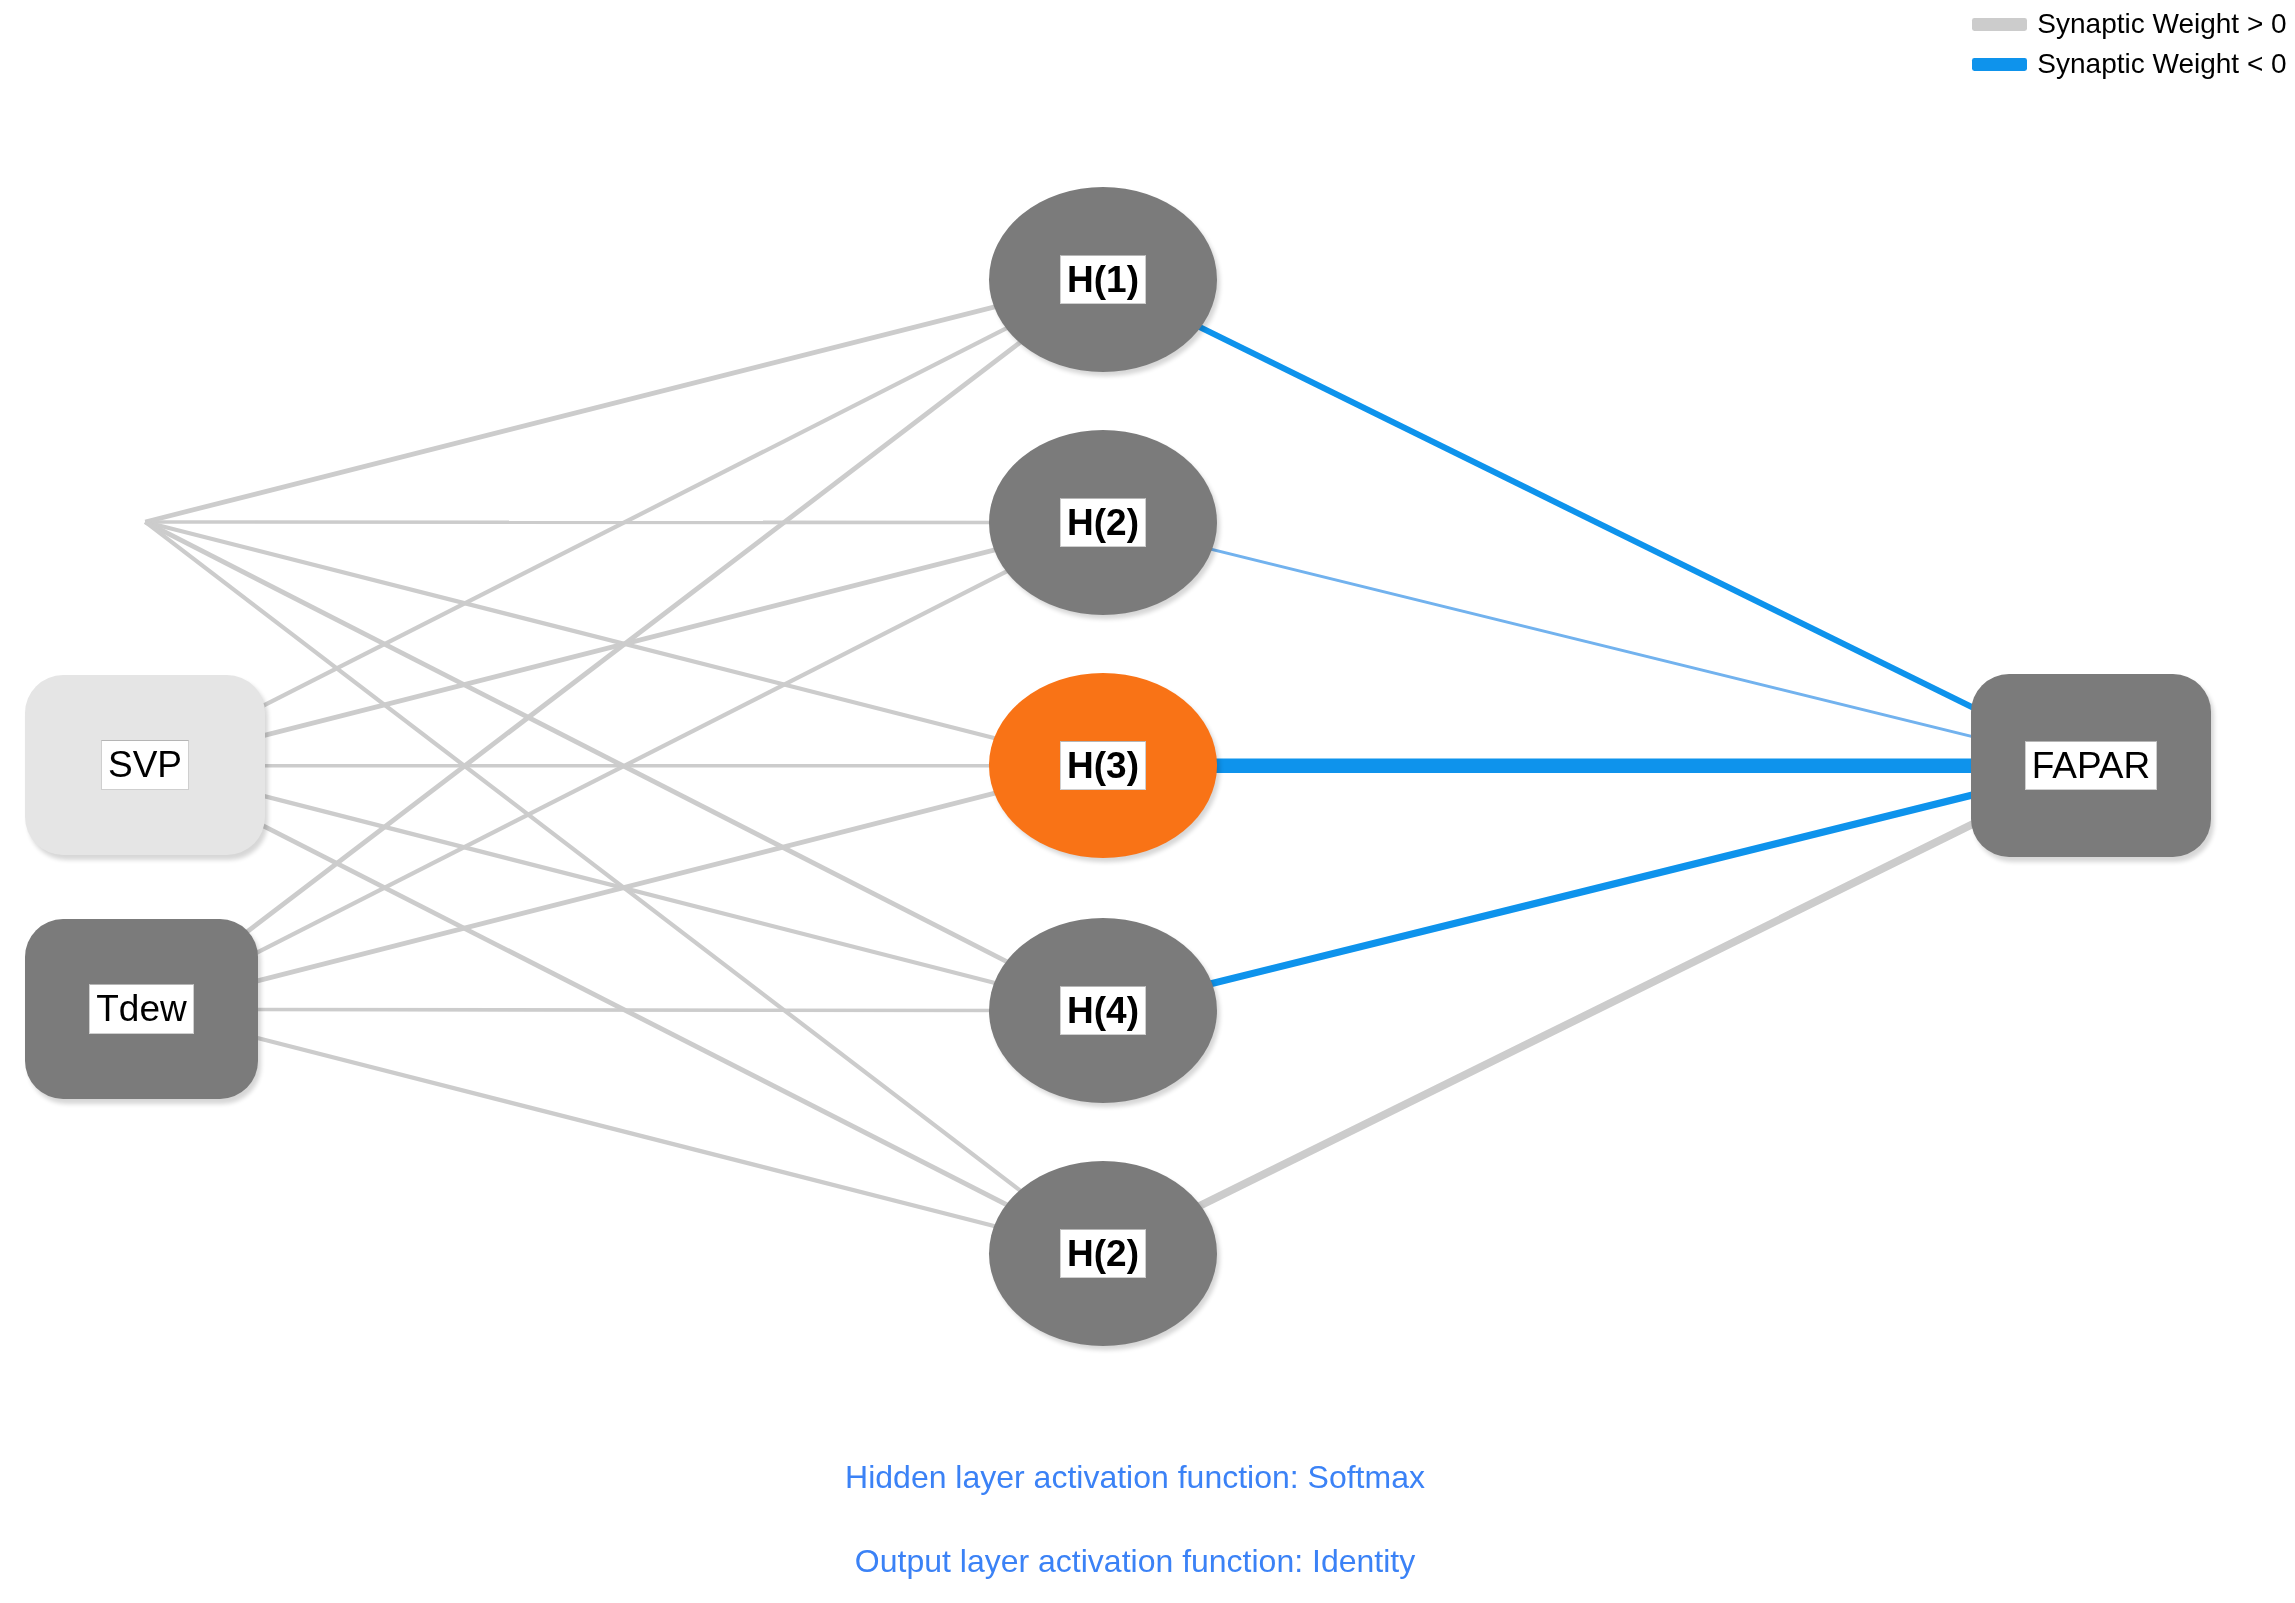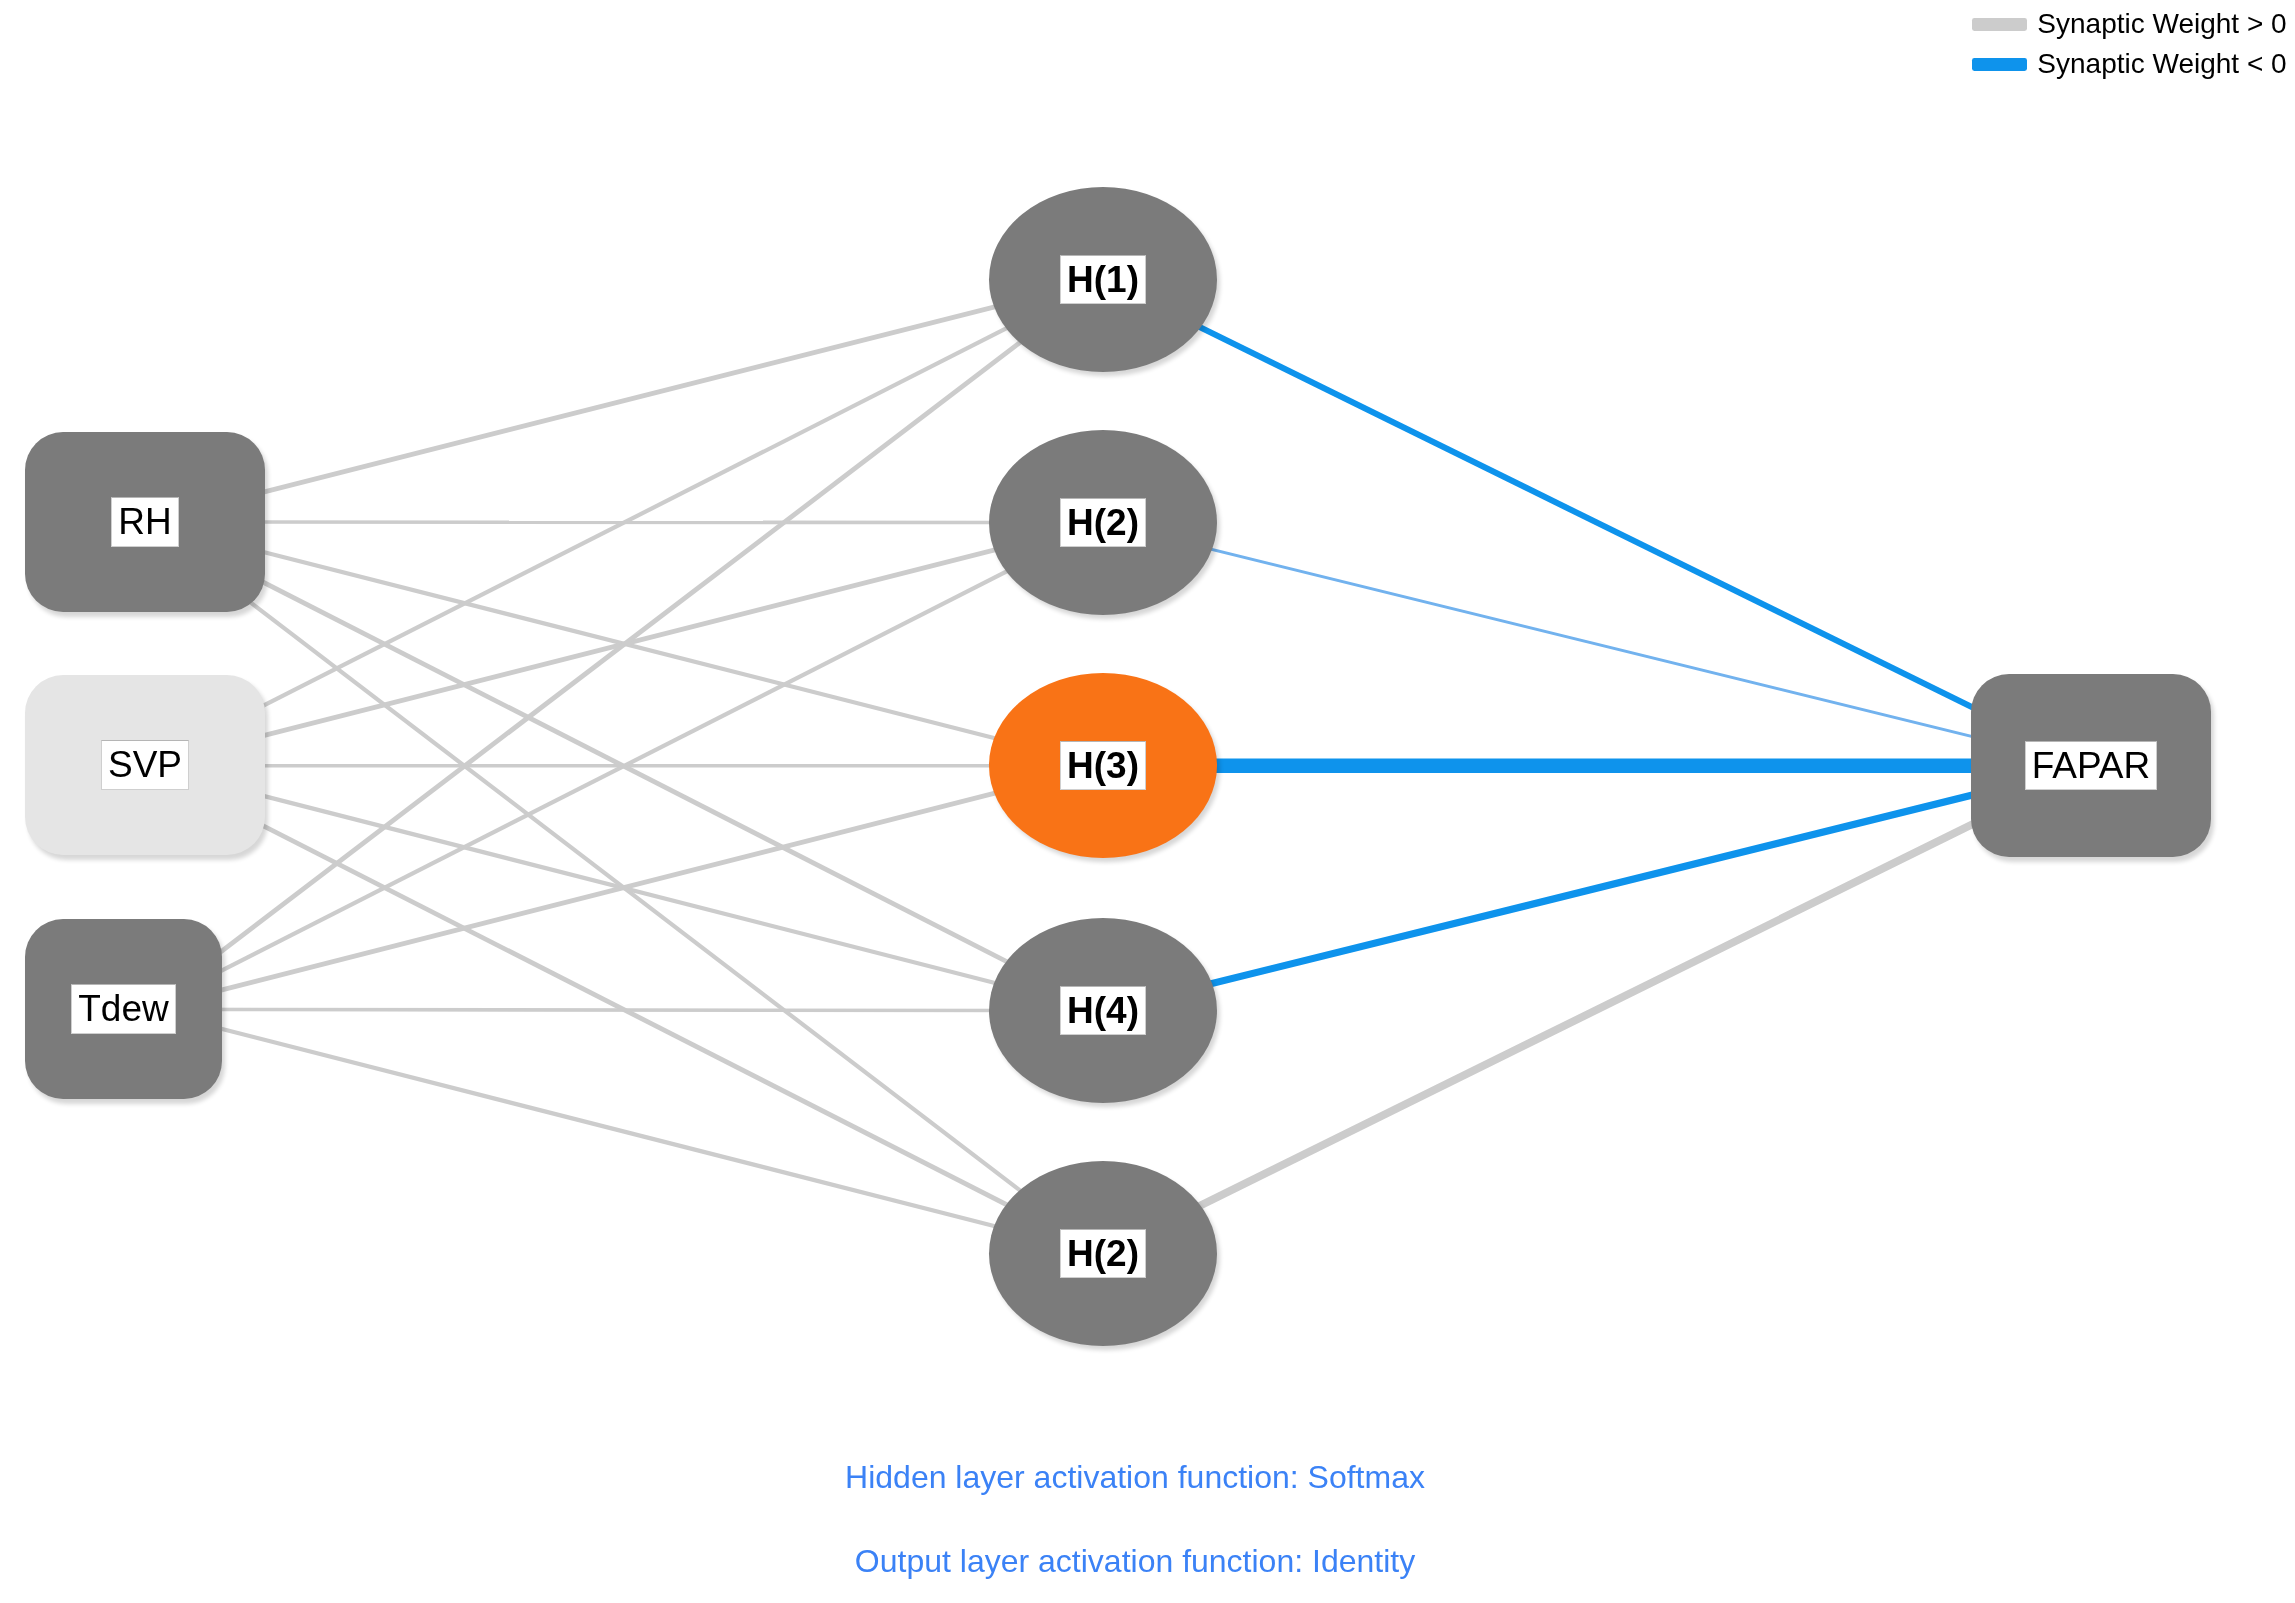--- a/index.html
+++ b/index.html
@@ -80,27 +80,24 @@
       <line x1="242" y1="1681" x2="1837" y2="1275" stroke="#cccccc" stroke-width="8"></line>
       <line x1="242" y1="1681" x2="1837" y2="1683" stroke="#cccccc" stroke-width="6"></line>
       <line x1="242" y1="1681" x2="1837" y2="2088" stroke="#cccccc" stroke-width="7"></line>
       <line x1="1837" y1="465" x2="3483" y2="1275" stroke="#0e93ec" stroke-width="10"></line>
       <line x1="1837" y1="870" x2="3483" y2="1275" stroke="#72b2ee" stroke-width="5"></line>
       <line x1="1837" y1="1275" x2="3483" y2="1275" stroke="#0e93ec" stroke-width="24"></line>
       <line x1="1837" y1="1683" x2="3483" y2="1275" stroke="#0e93ec" stroke-width="12"></line>
       <line x1="1837" y1="2088" x2="3483" y2="1275" stroke="#cccccc" stroke-width="13"></line>
     </svg>
   <div id="nodes">
-      <div class="node shape-rect" style="left: 25px; top: 432px; width: 240px; height: 180px; background: rgb(123, 123, 123);">
-        <span class="chip">RH</span>
-      </div>
       <div class="node shape-rect" style="left: 25px; top: 675px; width: 240px; height: 180px; background: #e5e5e5;">
         <span class="chip">SVP</span>
       </div>
-      <div class="node shape-rect" style="left: 25px; top: 919px; width: 197px; height: 180px; background: rgb(123, 123, 123);">
+      <div class="node shape-rect" style="left: 25px; top: 919px; width: 233px; height: 180px; background: rgb(123, 123, 123);">
         <span class="chip">Tdew</span>
       </div>
       <div class="node shape-ellipse" style="left: 989px; top: 187px; width: 228px; height: 185px; background: rgb(123, 123, 123);">
         <span class="chip">H(1)</span>
       </div>
       <div class="node shape-ellipse" style="left: 989px; top: 430px; width: 228px; height: 185px; background: rgb(123, 123, 123);">
         <span class="chip">H(2)</span>
       </div>
       <div class="node shape-ellipse" style="left: 989px; top: 673px; width: 228px; height: 185px; background: #f97316;">
         <span class="chip">H(3)</span>

